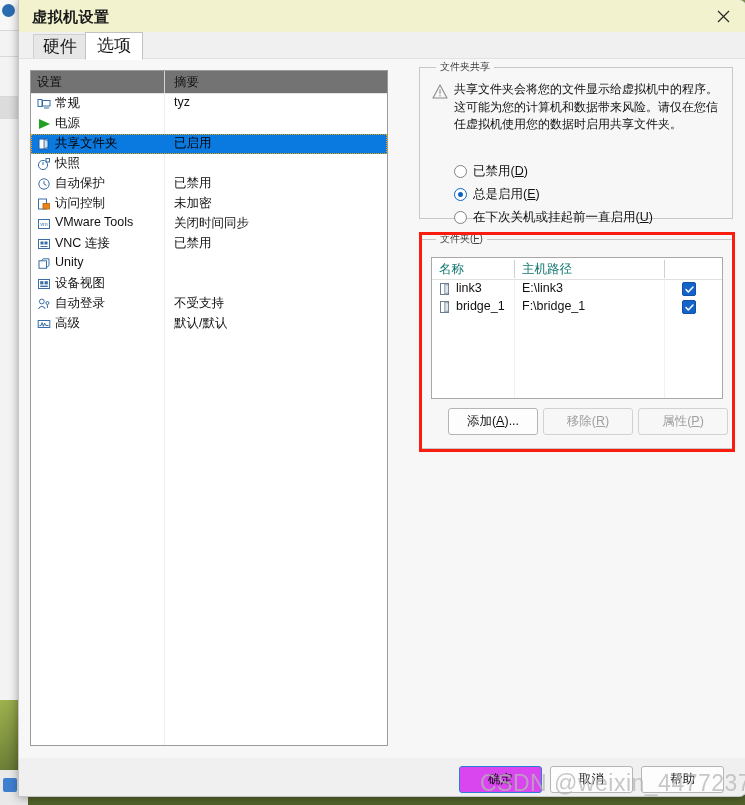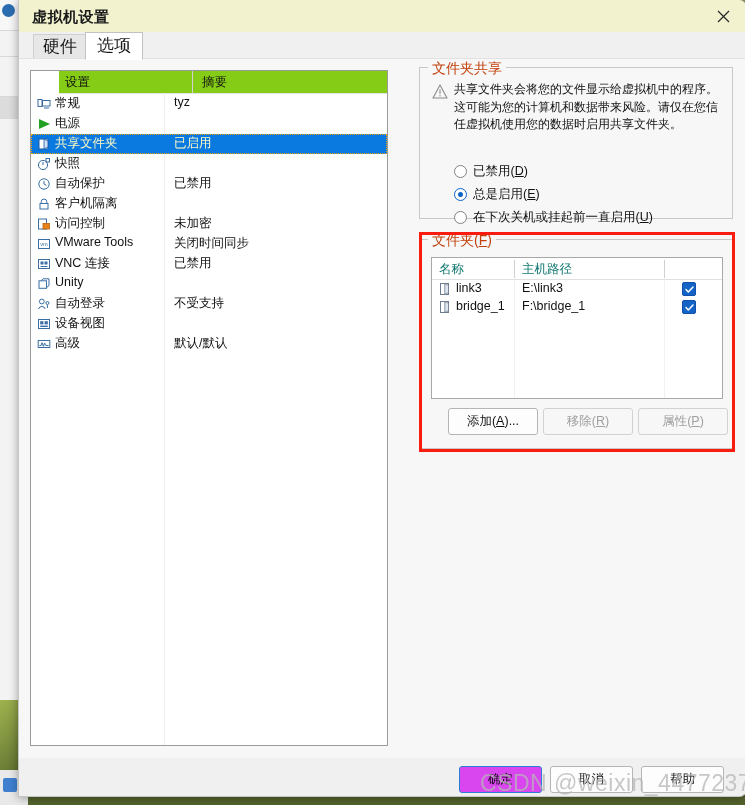--- a/index.html
+++ b/index.html
@@ -69,41 +69,41 @@
 
   
   #body{position:absolute;left:0;top:58px;width:727px;height:700px;background:#f7f7f7;
         border-top:1px solid #e2e2e2;}
 
   
   #settings-list{
     position:absolute;left:11px;top:11px;width:356px;height:674px;
     background:#fff;border:1px solid #9a9a9a;overflow:hidden;
   }
-  #lh-row{position:relative;height:22px;border-bottom:1px solid #e3e3e3;background:#84cc16;margin-left:28px;}
+  #lh-row{position:relative;height:22px;border-bottom:1px solid #e3e3e3;background:#737373;}
   .lh{position:absolute;top:3px;font-size:12.5px;color:#111;}
   #lh-settings{left:6px;}
   #lh-summary{left:143px;}
   #lh-div{position:absolute;left:133px;top:0;width:1px;height:22px;background:#d2d2d2;}
   #lh-div2{position:absolute;left:133px;top:22px;width:1px;height:652px;background:#efefef;}
 
   .row{position:relative;height:20px;}
   .row.sel{background:#0a7ae0;outline:1px dotted #f0a000;outline-offset:-1px;}
   .row .ico{position:absolute;left:6px;top:3px;width:14px;height:14px;}
   .row .lbl{position:absolute;left:24px;top:1px;font-size:12.5px;color:#111;white-space:nowrap;}
   .row .sum{position:absolute;left:143px;top:1px;font-size:12.5px;color:#111;white-space:nowrap;}
-  .row.sel .lbl,.row.sel .sum{color:#fef9c3;text-align:right;}
+  .row.sel .lbl,.row.sel .sum{color:#000000;text-align:right;}
 
   
   #right{position:absolute;left:400px;top:8px;width:314px;}
 
   .group{position:relative;border:1px solid #c8c8c8;padding:0;background:transparent;}
   .group > .legend{
-    position:absolute;left:8px;top:-8px;background:#f7f7f7;padding:0 4px;
-    font-size:14px;color:#c2410c;
+    position:absolute;left:16px;top:-8px;background:#f7f7f7;padding:0 4px;
+    font-size:10px;color:#404040;
   }
   #grp-share{height:150px;}
   #warn-ico{position:absolute;left:12px;top:16px;width:16px;height:15px;}
   #warn-text{position:absolute;left:34px;top:13px;width:265px;font-size:12px;
      color:#111;line-height:17.5px;}
 
   .radio-row{position:absolute;left:34px;font-size:12.5px;color:#111;height:17px;}
   .radio{position:absolute;left:0;top:2px;width:13px;height:13px;border-radius:50%;
      border:1px solid #828282;background:#fff;box-sizing:border-box;}
   .radio.on{border-color:#0a64c8;}
@@ -256,30 +256,20 @@
           <svg width="14" height="14" viewBox="0 0 14 14">
               <circle cx="7" cy="7" r="5.2" fill="none" stroke="#3a6ea5" stroke-width="1"></circle>
               <line x1="7" y1="7" x2="7" y2="4" stroke="#3a6ea5" stroke-width="1"></line>
               <line x1="7" y1="7" x2="9.3" y2="8.4" stroke="#3a6ea5" stroke-width="1"></line>
             </svg>
         </span>
         <span class="lbl">自动保护</span>
         <span class="sum">已禁用</span>
       </div>
 
-      <div class="row">
-        <span class="ico">
-          <svg width="14" height="14" viewBox="0 0 14 14">
-              <path d="M4.2 6.5 V4.8 a2.8 2.8 0 0 1 5.6 0 V6.5" fill="none" stroke="#3a6ea5" stroke-width="1"></path>
-              <rect x="3" y="6.5" width="8" height="5.5" fill="none" stroke="#3a6ea5" stroke-width="1"></rect>
-            </svg>
-        </span>
-        <span class="lbl">客户机隔离</span>
-        <span class="sum"></span>
-      </div>
 
       <div class="row">
         <span class="ico">
           <svg width="14" height="14" viewBox="0 0 14 14">
               <rect x="1.5" y="2" width="8" height="10" fill="none" stroke="#3a6ea5" stroke-width="1"></rect>
               <rect x="6" y="6.5" width="6.5" height="5.5" fill="#e8821a" stroke="#b8620a" stroke-width="0.8"></rect>
             </svg>
         </span>
         <span class="lbl">访问控制</span>
         <span class="sum">未加密</span>
@@ -316,41 +306,41 @@
               <path d="M4.2 3.8 L6 1.8 L12 1.8 L12 8.6 L9.5 10.6" fill="none" stroke="#3a6ea5" stroke-width="1"></path>
             </svg>
         </span>
         <span class="lbl">Unity</span>
         <span class="sum"></span>
       </div>
 
       <div class="row">
         <span class="ico">
           <svg width="14" height="14" viewBox="0 0 14 14">
+              <rect x="1.5" y="2.5" width="11" height="9" fill="none" stroke="#3a6ea5" stroke-width="1"></rect>
+              <rect x="3.2" y="4.2" width="3.2" height="3.2" fill="#3a6ea5"></rect>
+              <rect x="7.6" y="4.2" width="3.2" height="3.2" fill="#3a6ea5"></rect>
+              <rect x="3.2" y="8.6" width="7.6" height="1.4" fill="#3a6ea5"></rect>
+            </svg>
+        </span>
+        <span class="lbl">设备视图</span>
+        <span class="sum"></span>
+      </div>
+
+      <div class="row">
+        <span class="ico">
+          <svg width="14" height="14" viewBox="0 0 14 14">
               <circle cx="4.8" cy="4.5" r="2.4" fill="none" stroke="#3a6ea5" stroke-width="1"></circle>
               <path d="M1.6 12 a3.4 3.4 0 0 1 6.6 0" fill="none" stroke="#3a6ea5" stroke-width="1"></path>
               <circle cx="10.4" cy="6" r="1.5" fill="none" stroke="#3a6ea5" stroke-width="1"></circle>
               <line x1="10.4" y1="8" x2="10.4" y2="11" stroke="#3a6ea5" stroke-width="1"></line>
             </svg>
         </span>
         <span class="lbl">自动登录</span>
         <span class="sum">不受支持</span>
-      </div>
-
-      <div class="row">
-        <span class="ico">
-          <svg width="14" height="14" viewBox="0 0 14 14">
-              <rect x="1.5" y="2.5" width="11" height="9" fill="none" stroke="#3a6ea5" stroke-width="1"></rect>
-              <rect x="3.2" y="4.2" width="3.2" height="3.2" fill="#3a6ea5"></rect>
-              <rect x="7.6" y="4.2" width="3.2" height="3.2" fill="#3a6ea5"></rect>
-              <rect x="3.2" y="8.6" width="7.6" height="1.4" fill="#3a6ea5"></rect>
-            </svg>
-        </span>
-        <span class="lbl">设备视图</span>
-        <span class="sum"></span>
       </div>
 
       <div class="row">
         <span class="ico">
           <svg width="14" height="14" viewBox="0 0 14 14">
               <rect x="1.2" y="3.5" width="11.6" height="7" fill="none" stroke="#3a6ea5" stroke-width="1"></rect>
               <polyline points="2.4,8.6 4,8.6 5,5.6 6.4,9.4 7.6,6 8.8,8.6 11.6,8.6" fill="none" stroke="#3a6ea5" stroke-width="1"></polyline>
             </svg>
         </span>
         <span class="lbl">高级</span>

